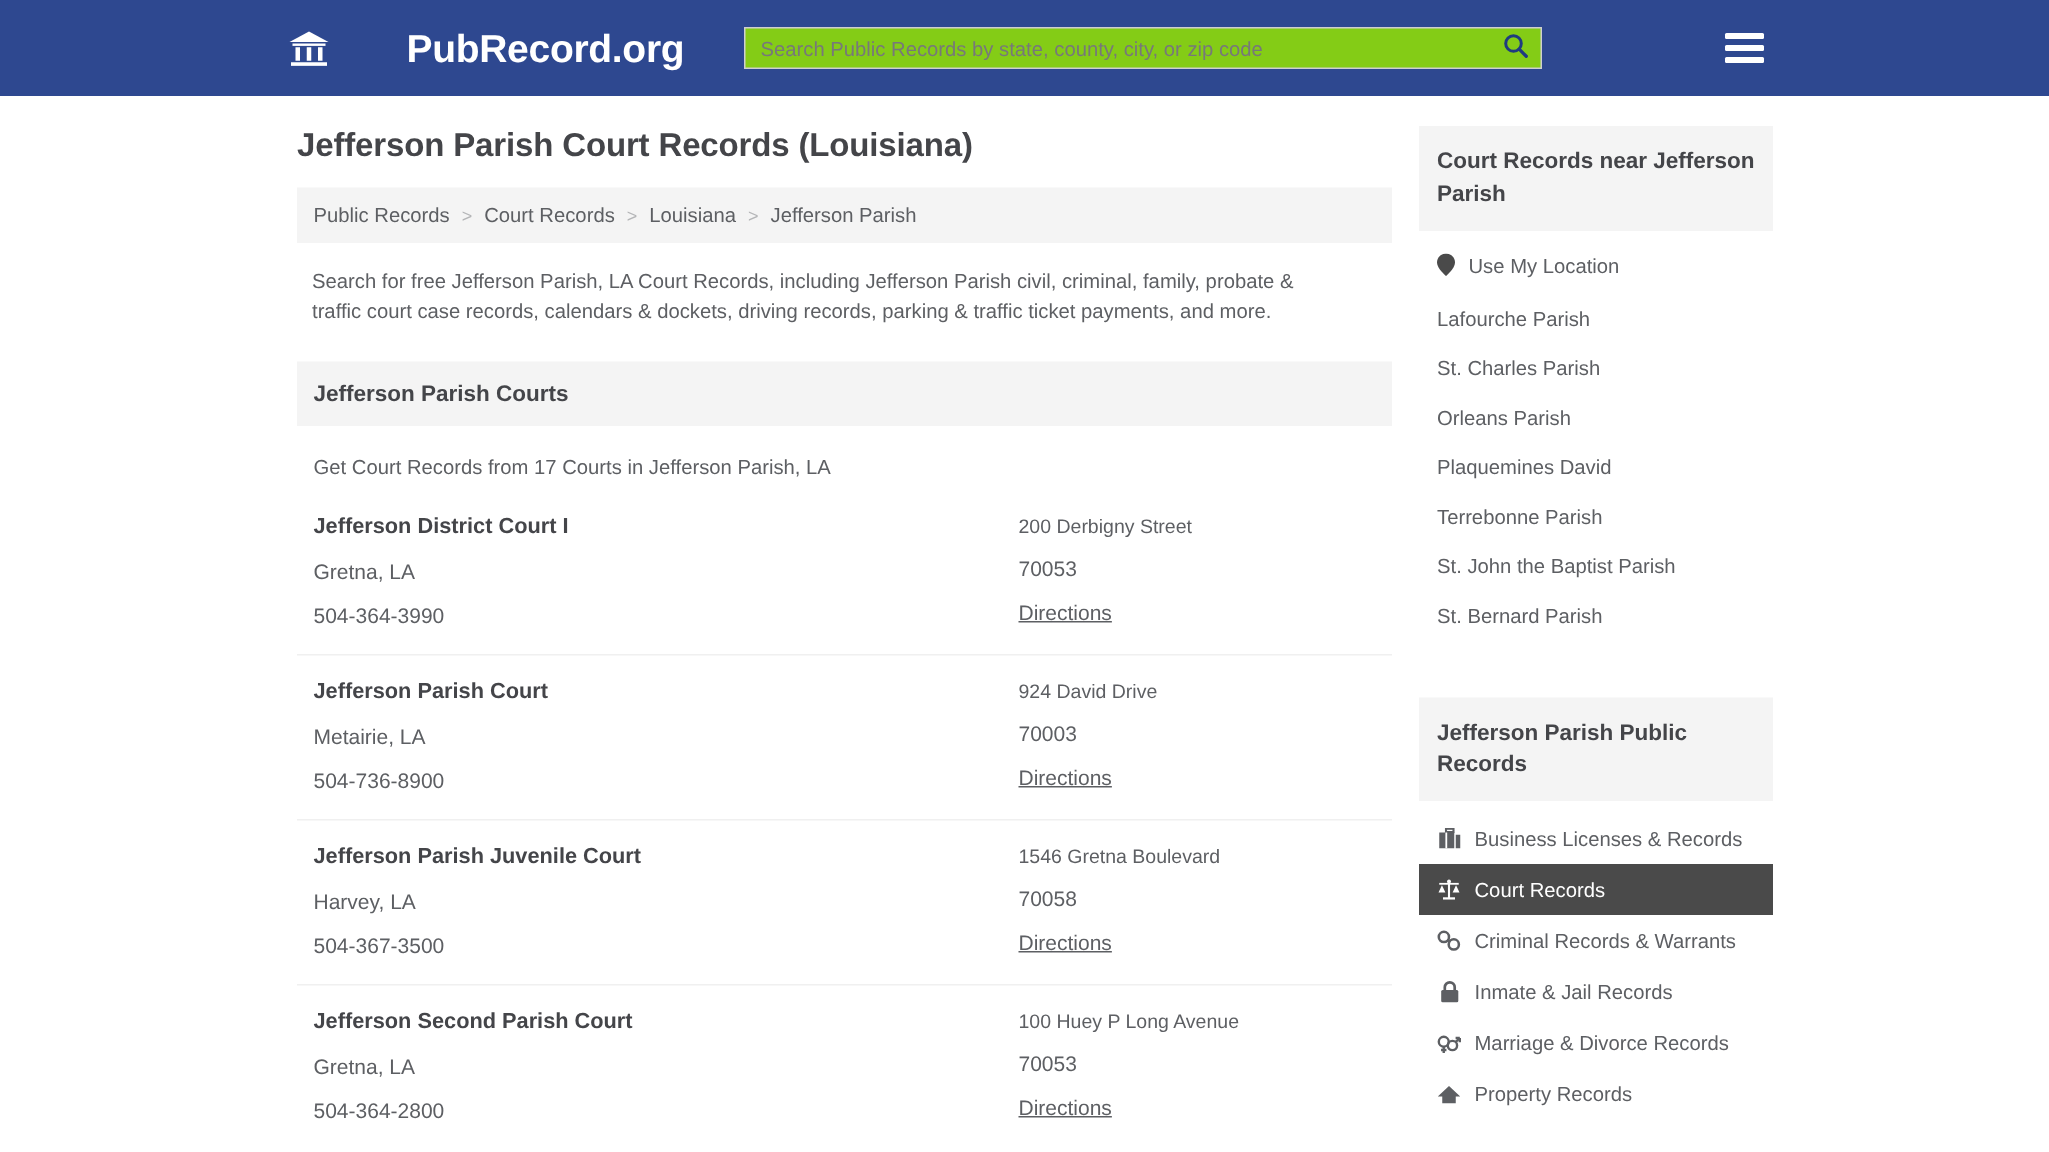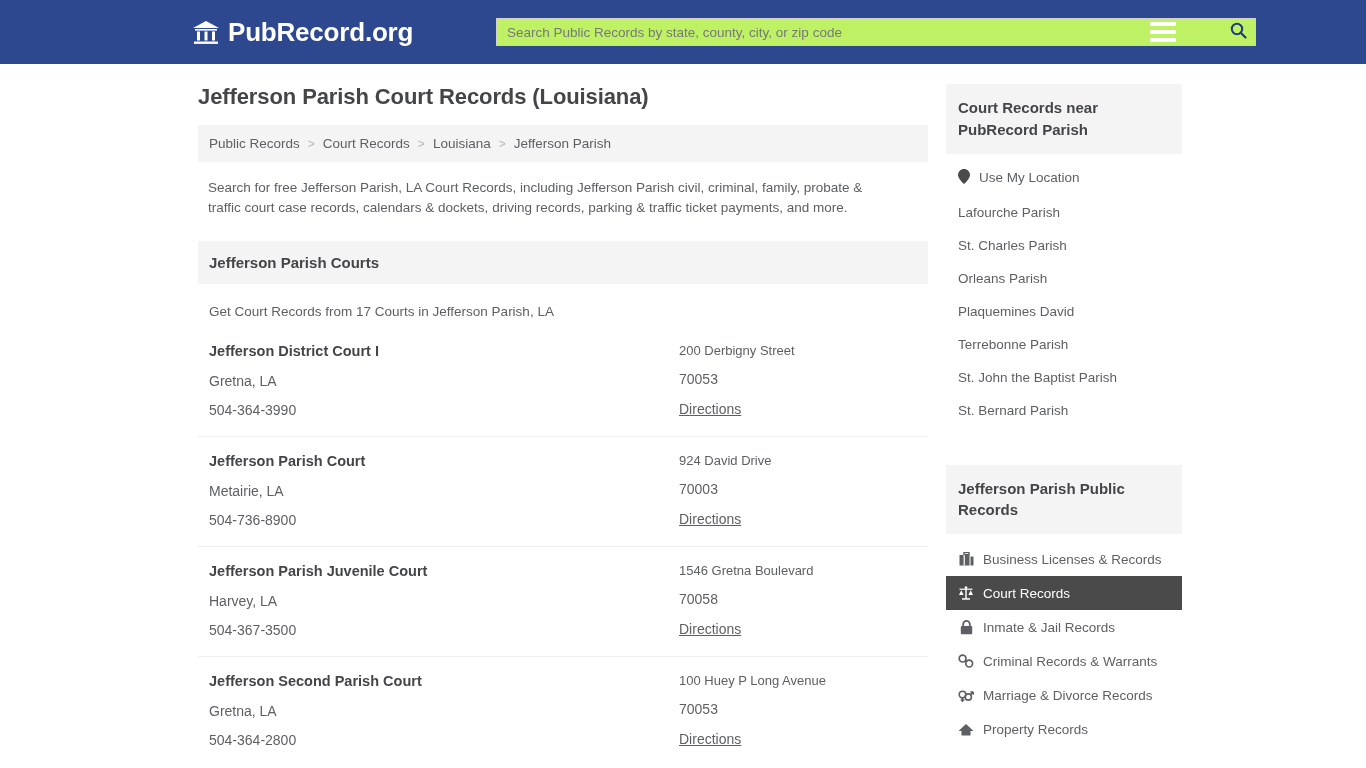--- a/index.html
+++ b/index.html
@@ -25,28 +25,29 @@
     margin-left: 192px;
     cursor: pointer;
   }
   .logo-icon { width: 28px; height: 26px; display: block; }
   .logo-text {
     color: #ffffff;
     font-size: 26px;
     font-weight: bold;
     letter-spacing: -0.2px;
     white-space: nowrap;
+    margin-left: 43px;
   }
   .search-wrap {
     position: absolute;
     left: 496px;
     top: 18px;
-    width: 760px;
+    width: 532px;
     height: 28px;
-    background: #bef264;
+    background: #84cc16;
     display: flex;
     align-items: center;
     border: 1px solid #cfcfcf;
   }
   .search-input {
     flex: 1;
     height: 100%;
     border: none;
     outline: none;
     padding: 0 10px;
@@ -349,21 +350,21 @@
             <a class="court-directions">Directions</a>
           </div>
         </div>
 
       </div>
     </div>
 
     <div class="side-col">
 
       <div class="side-box">
-        <div class="side-head">Court Records near PubRecord Parish</div>
+        <div class="side-head">Court Records near Jefferson Parish</div>
         <div class="nearby-list">
 
           <a class="nearby-item">
             <span class="ico">
               <svg width="12" height="15" viewBox="0 0 12 15">
                 <path d="M6 0 C2.7 0 0 2.7 0 6 C0 10 6 15 6 15 C6 15 12 10 12 6 C12 2.7 9.3 0 6 0 Z" fill="#4a4a4a"></path>
               </svg>
             </span>
             <span class="side-label">Use My Location</span>
           </a>
@@ -417,37 +418,37 @@
                 <circle cx="8" cy="1.6" r="1.3" fill="#ffffff"></circle>
                 <path d="M1 9 L3.3 4.2 L5.6 9 Z" fill="#ffffff"></path>
                 <path d="M10.4 9 L12.7 4.2 L15 9 Z" fill="#ffffff"></path>
               </svg>
             </span>
             <span class="side-label">Court Records</span>
           </a>
 
           <a class="side-item">
             <span class="ico">
-              <svg width="13" height="15" viewBox="0 0 13 15">
-                <path d="M3.2 6 V4.2 A3.3 3.3 0 0 1 9.8 4.2 V6" fill="none" stroke="#5d5f63" stroke-width="1.8"></path>
-                <rect x="0.8" y="6" width="11.4" height="8.2" rx="1" fill="#5d5f63"></rect>
-              </svg>
-            </span>
-            <span class="side-label">Inmate &amp; Jail Records</span>
-          </a>
-
-          <a class="side-item">
-            <span class="ico">
               <svg width="16" height="14" viewBox="0 0 16 14">
                 <circle cx="4.6" cy="4.6" r="3.4" fill="none" stroke="#5d5f63" stroke-width="1.7"></circle>
                 <circle cx="11.2" cy="9.6" r="3.4" fill="none" stroke="#5d5f63" stroke-width="1.7"></circle>
                 <line x1="6.8" y1="7" x2="9.2" y2="7.4" stroke="#5d5f63" stroke-width="1.7"></line>
               </svg>
             </span>
             <span class="side-label">Criminal Records &amp; Warrants</span>
+          </a>
+
+          <a class="side-item">
+            <span class="ico">
+              <svg width="13" height="15" viewBox="0 0 13 15">
+                <path d="M3.2 6 V4.2 A3.3 3.3 0 0 1 9.8 4.2 V6" fill="none" stroke="#5d5f63" stroke-width="1.8"></path>
+                <rect x="0.8" y="6" width="11.4" height="8.2" rx="1" fill="#5d5f63"></rect>
+              </svg>
+            </span>
+            <span class="side-label">Inmate &amp; Jail Records</span>
           </a>
 
           <a class="side-item">
             <span class="ico">
               <svg width="16" height="15" viewBox="0 0 16 15">
                 <circle cx="4.5" cy="6.5" r="3.3" fill="none" stroke="#5d5f63" stroke-width="1.6"></circle>
                 <line x1="4.5" y1="9.8" x2="4.5" y2="14" stroke="#5d5f63" stroke-width="1.6"></line>
                 <line x1="2.7" y1="12" x2="6.3" y2="12" stroke="#5d5f63" stroke-width="1.6"></line>
                 <circle cx="10.3" cy="9" r="3.1" fill="none" stroke="#5d5f63" stroke-width="1.6"></circle>
                 <line x1="12.4" y1="6.8" x2="15.2" y2="4" stroke="#5d5f63" stroke-width="1.6"></line>

